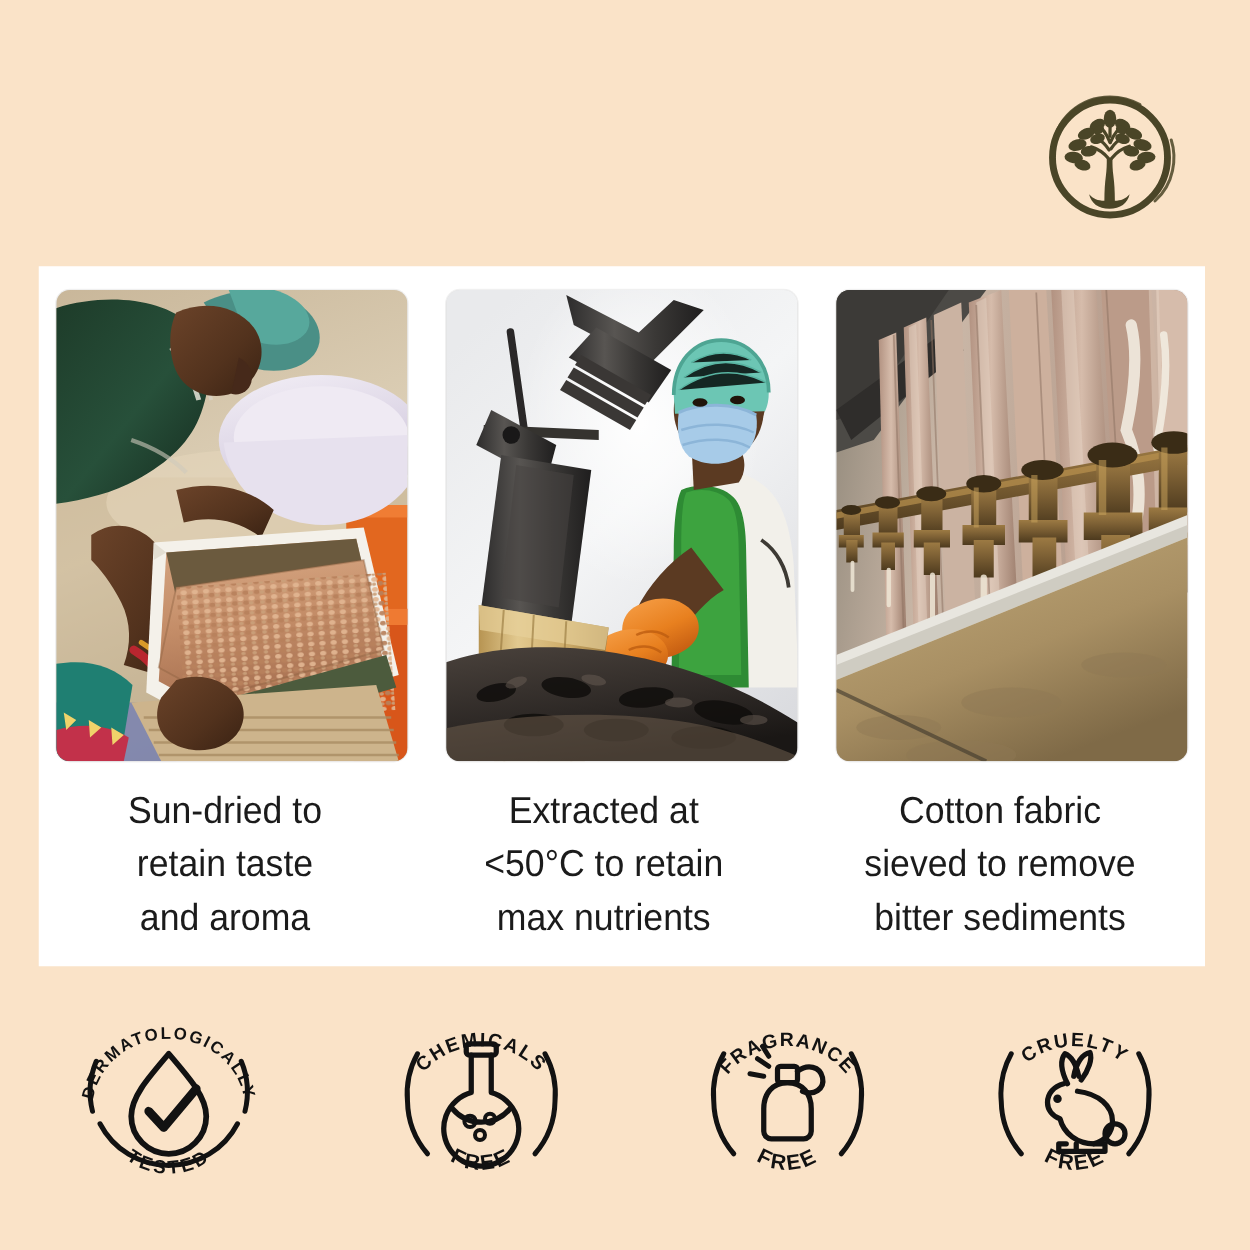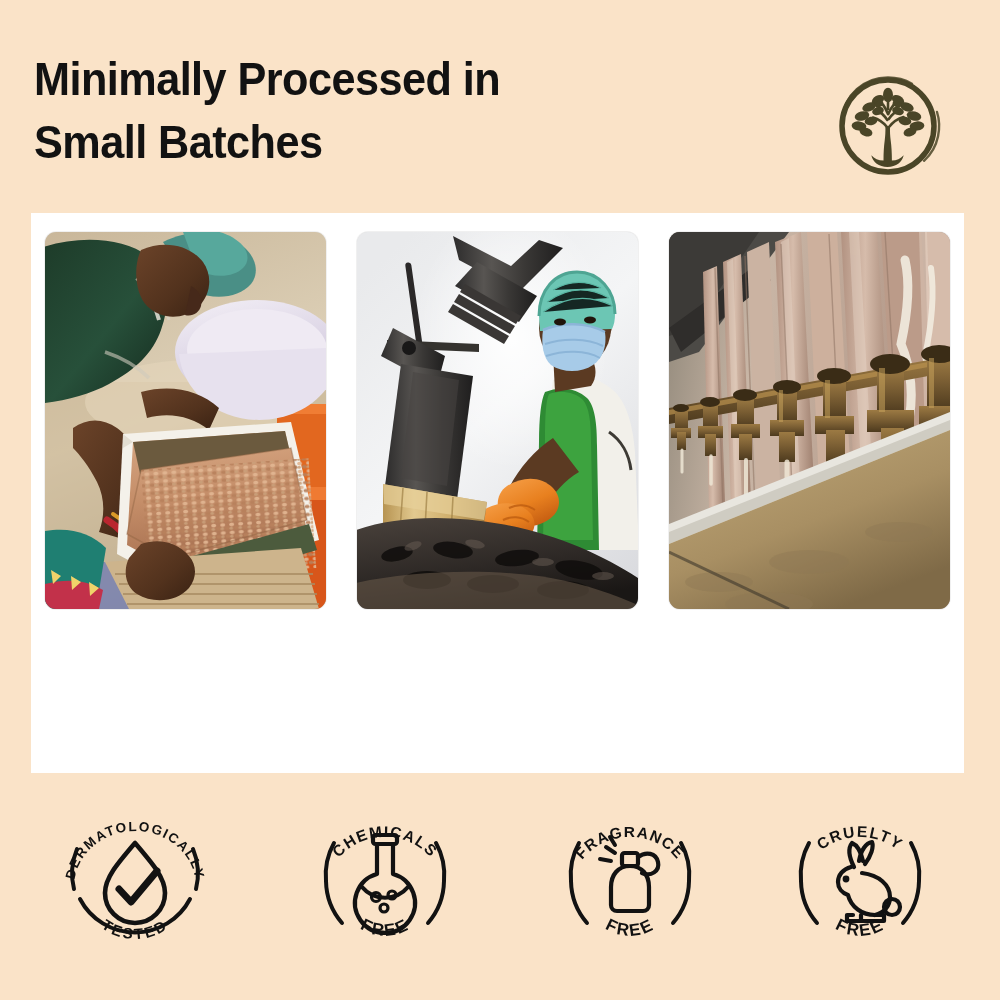--- a/index.html
+++ b/index.html
@@ -60,24 +60,20 @@
   .b1{left:50px;}
   .b2{left:300px;}
   .b3{left:545px;}
   .b4{left:775px;}
 </style>
 </head>
 <body>
 
 <div id="root">
 
-  <div class="header">
-    <div class="title">Minimally Processed in
-Small Batches</div>
-  </div>
 
   <div class="logo">
     <svg viewBox="0 0 124 124">
       <g fill="none" stroke="#4a4527" stroke-linecap="round">
 
         <path d="M108 62a46 46 0 1 1-46-46 46 46 0 0 1 46 46z" stroke-width="5.5"></path>
         <path d="M16.5 55C18 31 38 13.5 62 13.5c9 0 17 2.2 24 6.2" stroke-width="2.4" opacity=".85"></path>
         <path d="M111 48c2.4 7.4 2.8 16 1 24.5-2 9.5-7 18-14 24.3" stroke-width="2.4" opacity=".85"></path>
       </g>
       <g fill="#4a4527">
@@ -482,20 +478,31 @@
             <ellipse cx="140" cy="330" rx="40" ry="12"></ellipse>
             <ellipse cx="230" cy="300" rx="34" ry="10"></ellipse>
             <ellipse cx="100" cy="372" rx="44" ry="12"></ellipse>
           </g>
           <path d="M0 320l120 57" stroke="#3e372c" stroke-width="3" fill="none" opacity=".6"></path>
         </svg>
       </div>
 
     </div>
 
+    <div class="caption-row">
+      <div class="caption c1">Sun-dried to
+retain taste
+and aroma</div>
+      <div class="caption c2">Extracted at
+&lt;50°C to retain
+max nutrients</div>
+      <div class="caption c3">Cotton fabric
+sieved to remove
+bitter sediments</div>
+    </div>
   </div>
 
   <div class="badges">
 
     <div class="badge b1">
       <svg viewBox="0 0 170 165">
         <defs>
           <path id="arcTop1" d="M24 92a61 56 0 0 1 122 0" fill="none"></path>
           <path id="arcBot1" d="M36 112a52 48 0 0 0 98 0" fill="none"></path>
         </defs>

